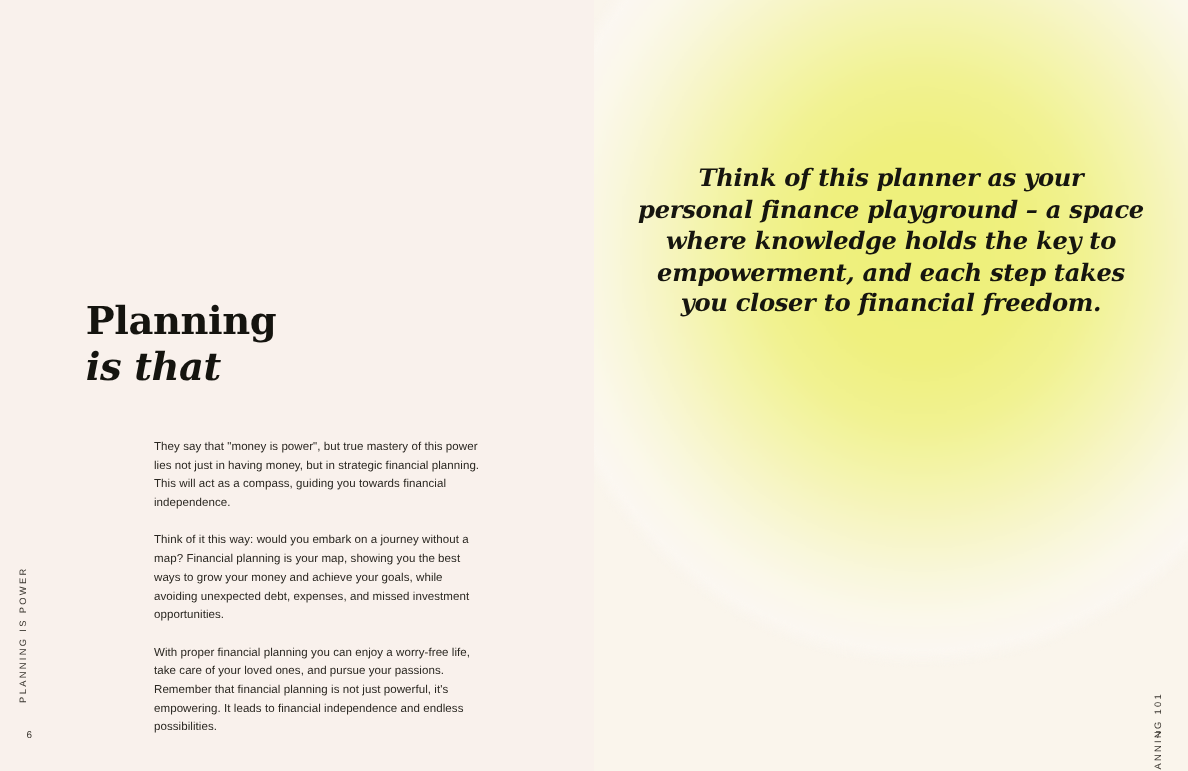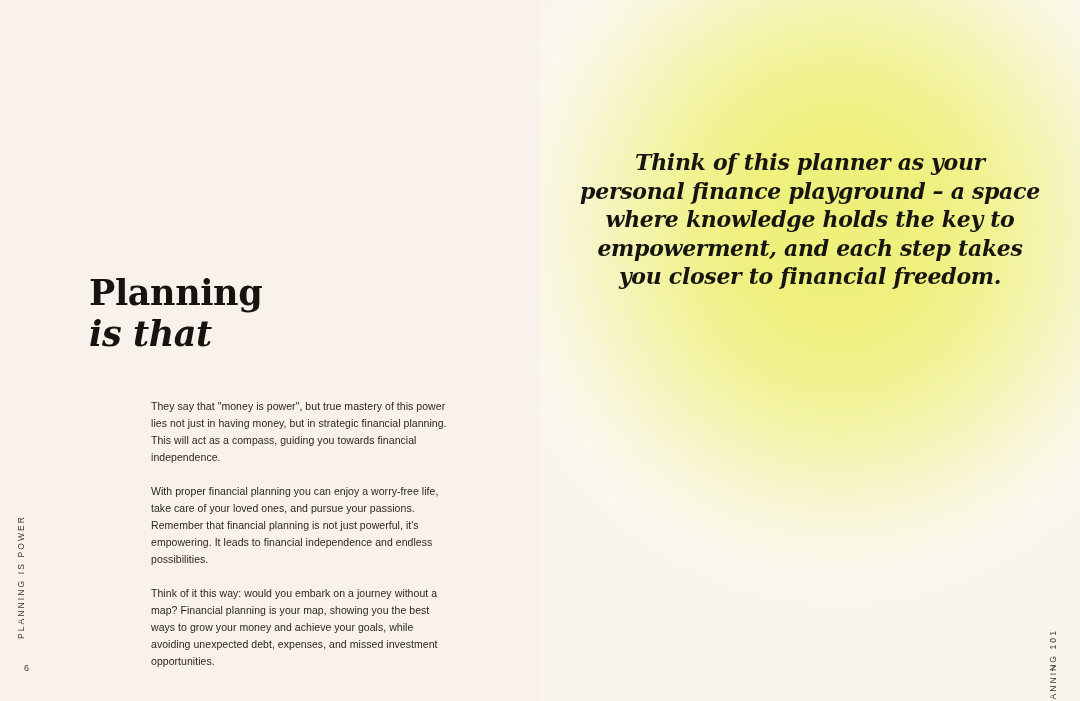--- a/index.html
+++ b/index.html
@@ -30,21 +30,20 @@
     background: #f9f1ec;
     box-sizing: border-box;
   }
 
   .left-inner {
     position: absolute;
     left: 78px;
     top: 0;
     width: 400px;
     height: 701px;
-    margin-left: 11px;
   }
 
   .headline {
     position: absolute;
     left: 0;
     top: 272px;
     width: 330px;
     font-family: "DejaVu Serif", serif;
     font-weight: 700;
     font-style: italic;
@@ -175,22 +174,22 @@
   <div class="page-left">
     <div class="left-inner">
 
       <div class="headline">
         <span class="l1">Planning</span>
         <span class="l2">is that</span>
       </div>
 
       <div class="body-col">
         <p>They say that "money is power", but true mastery of this power lies not just in having money, but in strategic financial planning. This will act as a compass, guiding you towards financial independence.</p>
+        <p>Think of it this way: would you embark on a journey without a map? Financial planning is your map, showing you the best ways to grow your money and achieve your goals, while avoiding unexpected debt, expenses, and missed investment opportunities.</p>
         <p>With proper financial planning you can enjoy a worry-free life, take care of your loved ones, and pursue your passions. Remember that financial planning is not just powerful, it's empowering. It leads to financial independence and endless possibilities.</p>
-        <p>Think of it this way: would you embark on a journey without a map? Financial planning is your map, showing you the best ways to grow your money and achieve your goals, while avoiding unexpected debt, expenses, and missed investment opportunities.</p>
       </div>
 
     </div>
 
     <div class="side-label-left">PLANNING IS POWER</div>
     <div class="folio-left">6</div>
   </div>
 
   <div class="gutter"></div>
 

